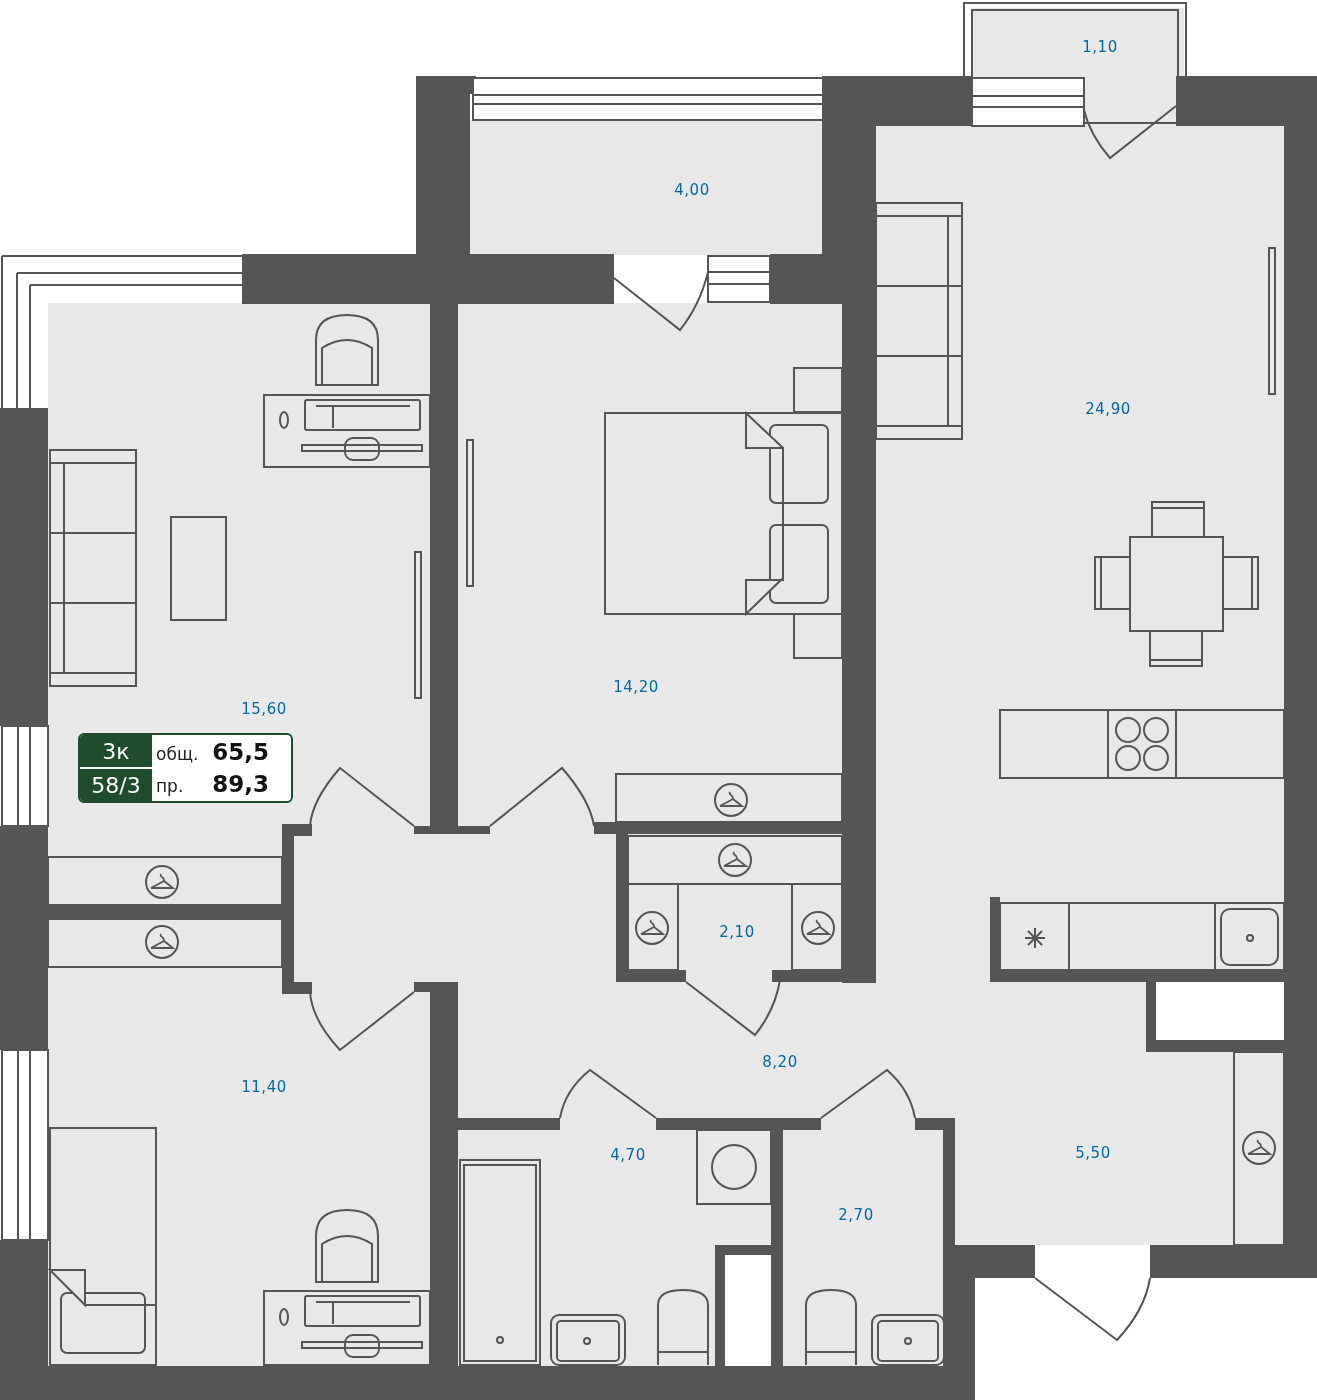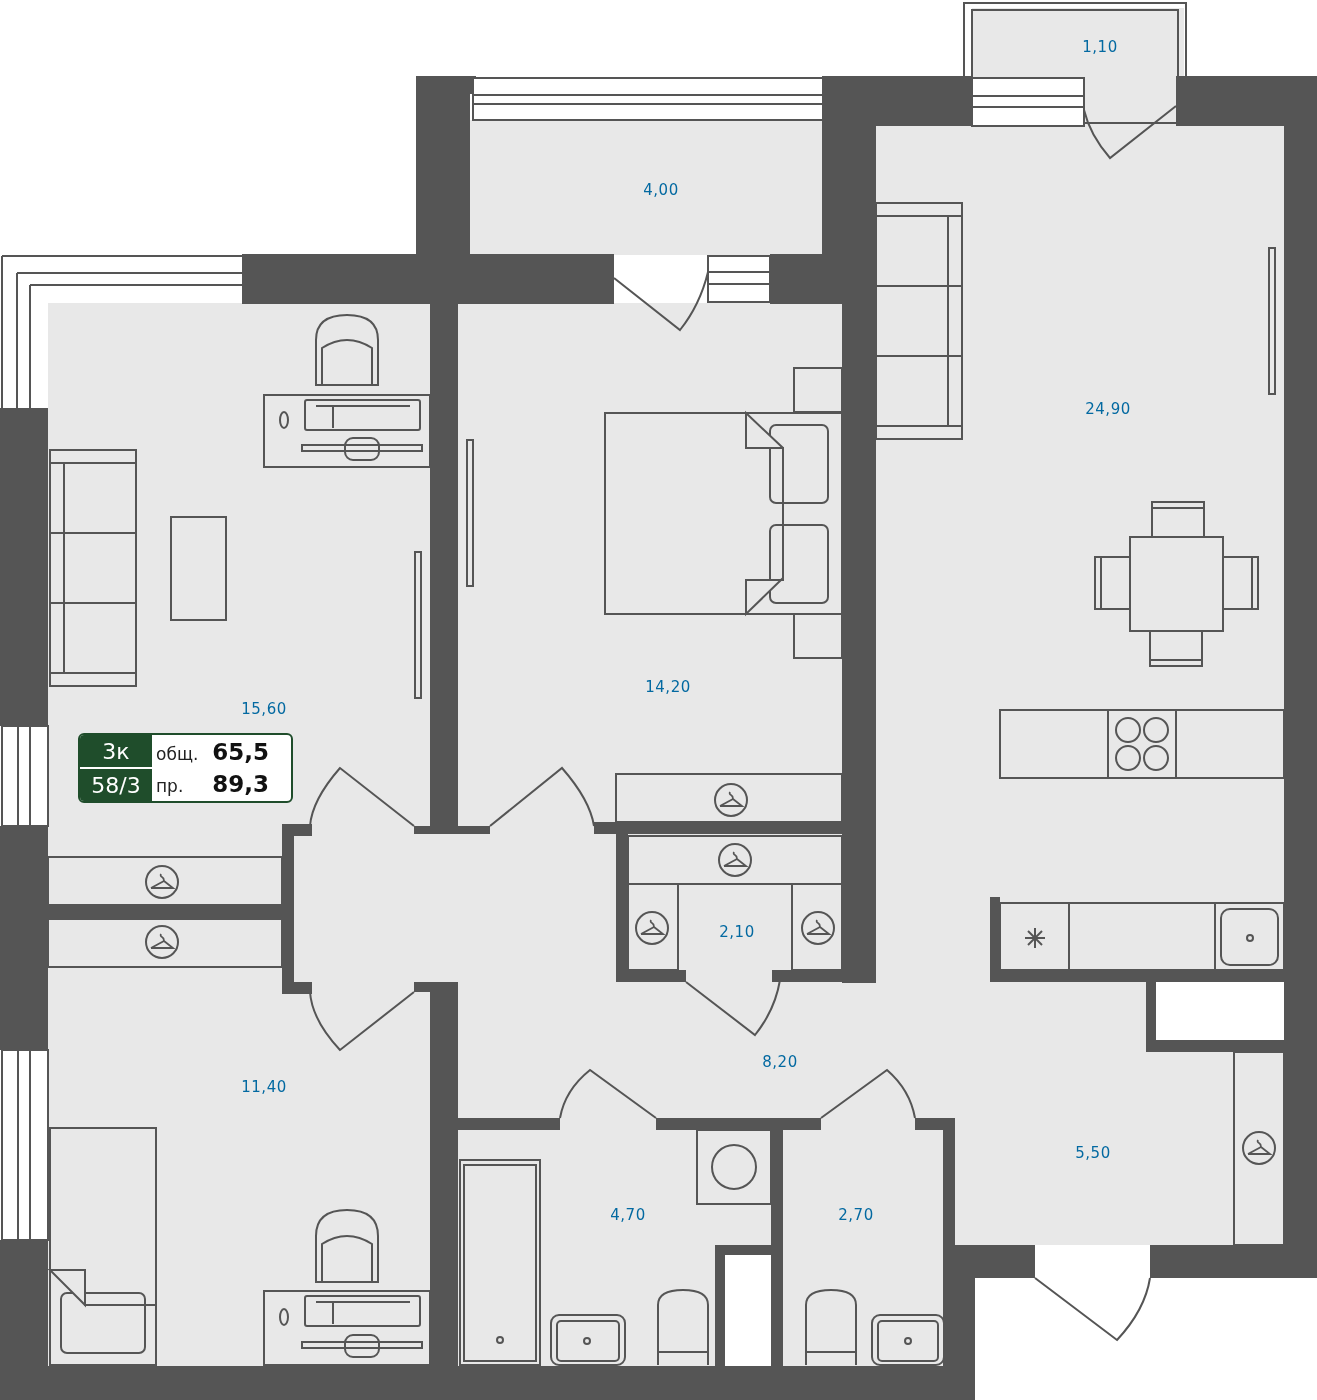--- a/index.html
+++ b/index.html
@@ -293,29 +293,29 @@
     <use href="#hanger" x="162" y="882"></use>
     <use href="#hanger" x="162" y="942"></use>
     <use href="#hanger" x="731" y="800"></use>
     <use href="#hanger" x="735" y="860"></use>
     <use href="#hanger" x="652" y="928"></use>
     <use href="#hanger" x="818" y="928"></use>
     <use href="#hanger" x="1259" y="1148"></use>
   </g>
 </svg>
 
-<div class="area" style="left:661px;top:190px;">4,00</div>
+<div class="area" style="left:692px;top:190px;">4,00</div>
 <div class="area" style="left:1100px;top:47px;">1,10</div>
 <div class="area" style="left:1108px;top:409px;">24,90</div>
 <div class="area" style="left:264px;top:687px;margin-top:22px;">15,60</div>
-<div class="area" style="left:668px;top:687px;text-align:right;">14,20</div>
+<div class="area" style="left:636px;top:687px;text-align:right;">14,20</div>
 <div class="area" style="left:737px;top:932px;">2,10</div>
 <div class="area" style="left:780px;top:1062px;">8,20</div>
 <div class="area" style="left:264px;top:1087px;">11,40</div>
-<div class="area" style="left:628px;top:1215px;">4,70</div>
+<div class="area" style="left:628px;top:1155px;">4,70</div>
 <div class="area" style="left:856px;top:1215px;">2,70</div>
 <div class="area" style="left:1093px;top:1147px;margin-top:6px;">5,50</div>
 
 <div class="badge">
   <div class="badge-left">
     <div class="top">3к</div>
     <div>58/3</div>
   </div>
   <div class="badge-right">
     <div class="badge-row">

